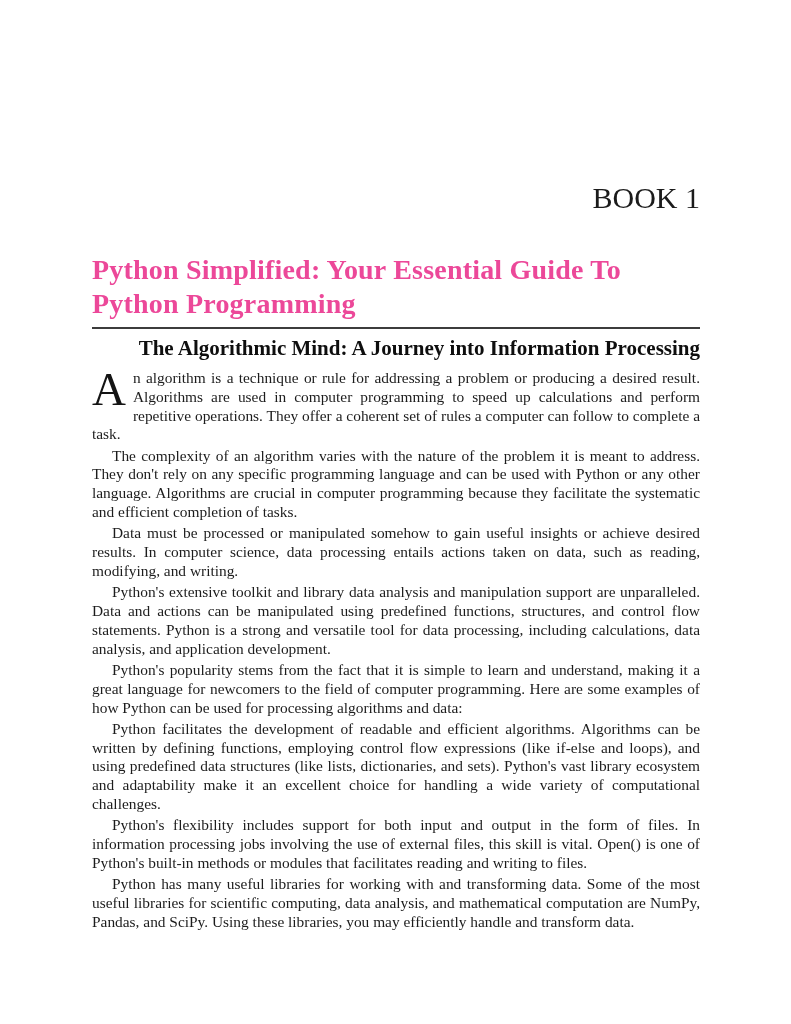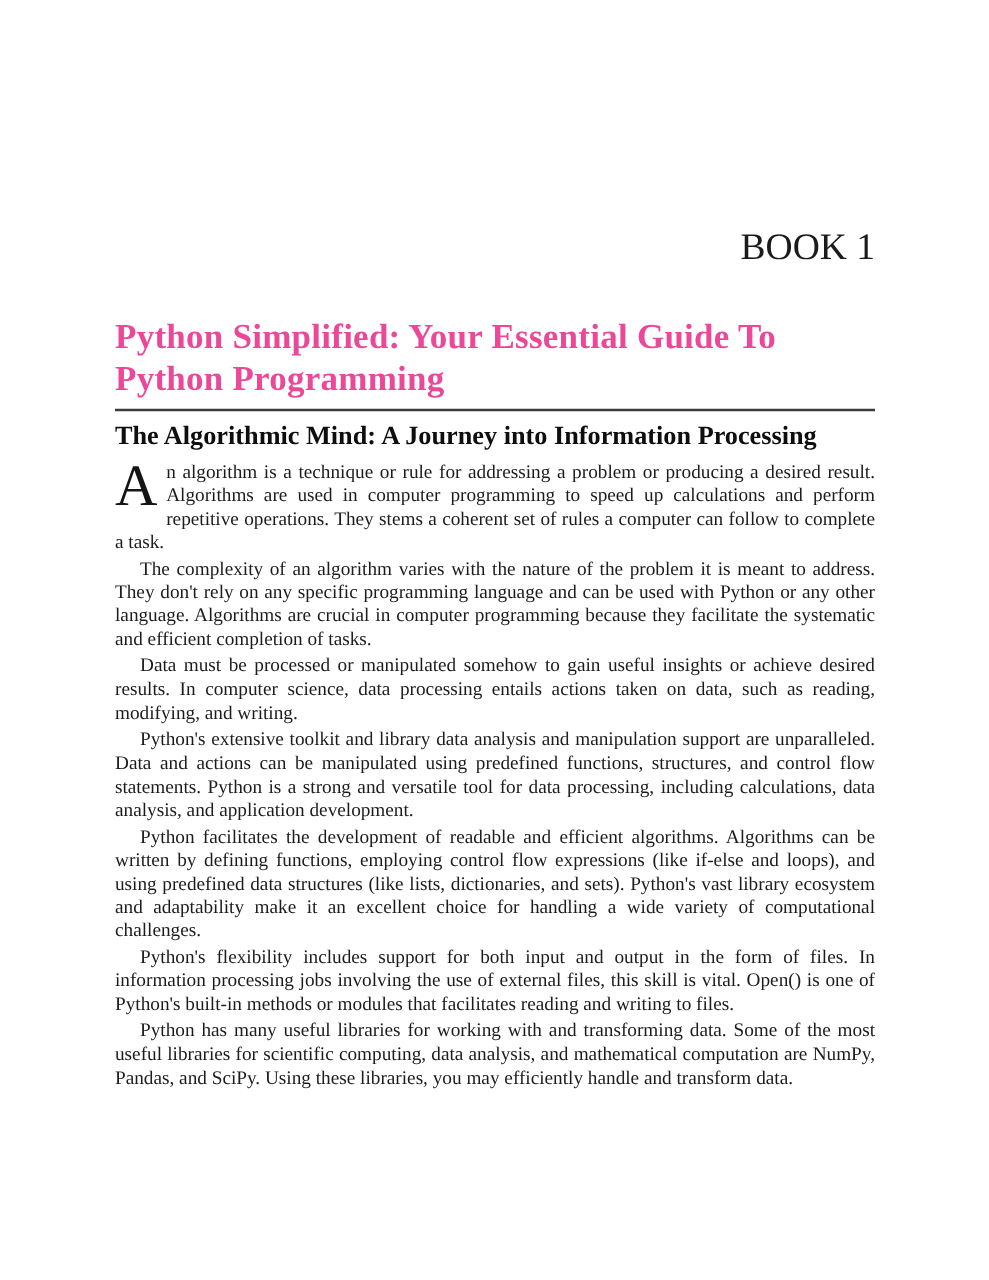--- a/index.html
+++ b/index.html
@@ -42,20 +42,21 @@
     border-top: 2px solid #3c3c3c;
     margin: 6px 0 0 0;
     height: 0;
   }
   .section-heading {
     margin: 7px 0 0 0;
     font-size: 21px;
     line-height: 25px;
     font-weight: 700;
     color: #0e0e0e;
+    text-align: right;
   }
   .body-text {
     margin-top: 8px;
   }
   .para {
     margin: 0 0 2.5px 0;
     font-size: 15.4px;
     line-height: 18.8px;
     text-align: justify;
     text-indent: 20px;
@@ -84,25 +85,26 @@
 
     <h1 class="book-title">Python Simplified: Your Essential Guide To Python Programming</h1>
 
     <hr class="rule">
 
     <h2 class="section-heading">The Algorithmic Mind: A Journey into Information Processing</h2>
 
     <div class="body-text">
 
       <p class="para first">
-        <span class="dropcap">A</span><span>n algorithm is a technique or rule for addressing a problem or producing a desired result. Algorithms are used in computer programming to speed up calculations and perform repetitive operations. They stems a coherent set of rules a computer can follow to complete a task.</span>
+        <span class="dropcap">A</span><span>n algorithm is a technique or rule for addressing a problem or producing a desired result. Algorithms are used in computer programming to speed up calculations and perform repetitive operations. They offer a coherent set of rules a computer can follow to complete a task.</span>
       </p>
 
       <p class="para">The complexity of an algorithm varies with the nature of the problem it is meant to address. They don't rely on any specific programming language and can be used with Python or any other language. Algorithms are crucial in computer programming because they facilitate the systematic and efficient completion of tasks.</p>
       <p class="para">Data must be processed or manipulated somehow to gain useful insights or achieve desired results. In computer science, data processing entails actions taken on data, such as reading, modifying, and writing.</p>
       <p class="para">Python's extensive toolkit and library data analysis and manipulation support are unparalleled. Data and actions can be manipulated using predefined functions, structures, and control flow statements. Python is a strong and versatile tool for data processing, including calculations, data analysis, and application development.</p>
+      <p class="para">Python's popularity stems from the fact that it is simple to learn and understand, making it a great language for newcomers to the field of computer programming. Here are some examples of how Python can be used for processing algorithms and data:</p>
       <p class="para">Python facilitates the development of readable and efficient algorithms. Algorithms can be written by defining functions, employing control flow expressions (like if-else and loops), and using predefined data structures (like lists, dictionaries, and sets). Python's vast library ecosystem and adaptability make it an excellent choice for handling a wide variety of computational challenges.</p>
       <p class="para">Python's flexibility includes support for both input and output in the form of files. In information processing jobs involving the use of external files, this skill is vital. Open() is one of Python's built-in methods or modules that facilitates reading and writing to files.</p>
       <p class="para">Python has many useful libraries for working with and transforming data. Some of the most useful libraries for scientific computing, data analysis, and mathematical computation are NumPy, Pandas, and SciPy. Using these libraries, you may efficiently handle and transform data.</p>
 
     </div>
   </div>
 </div>
 
 </body></html>

